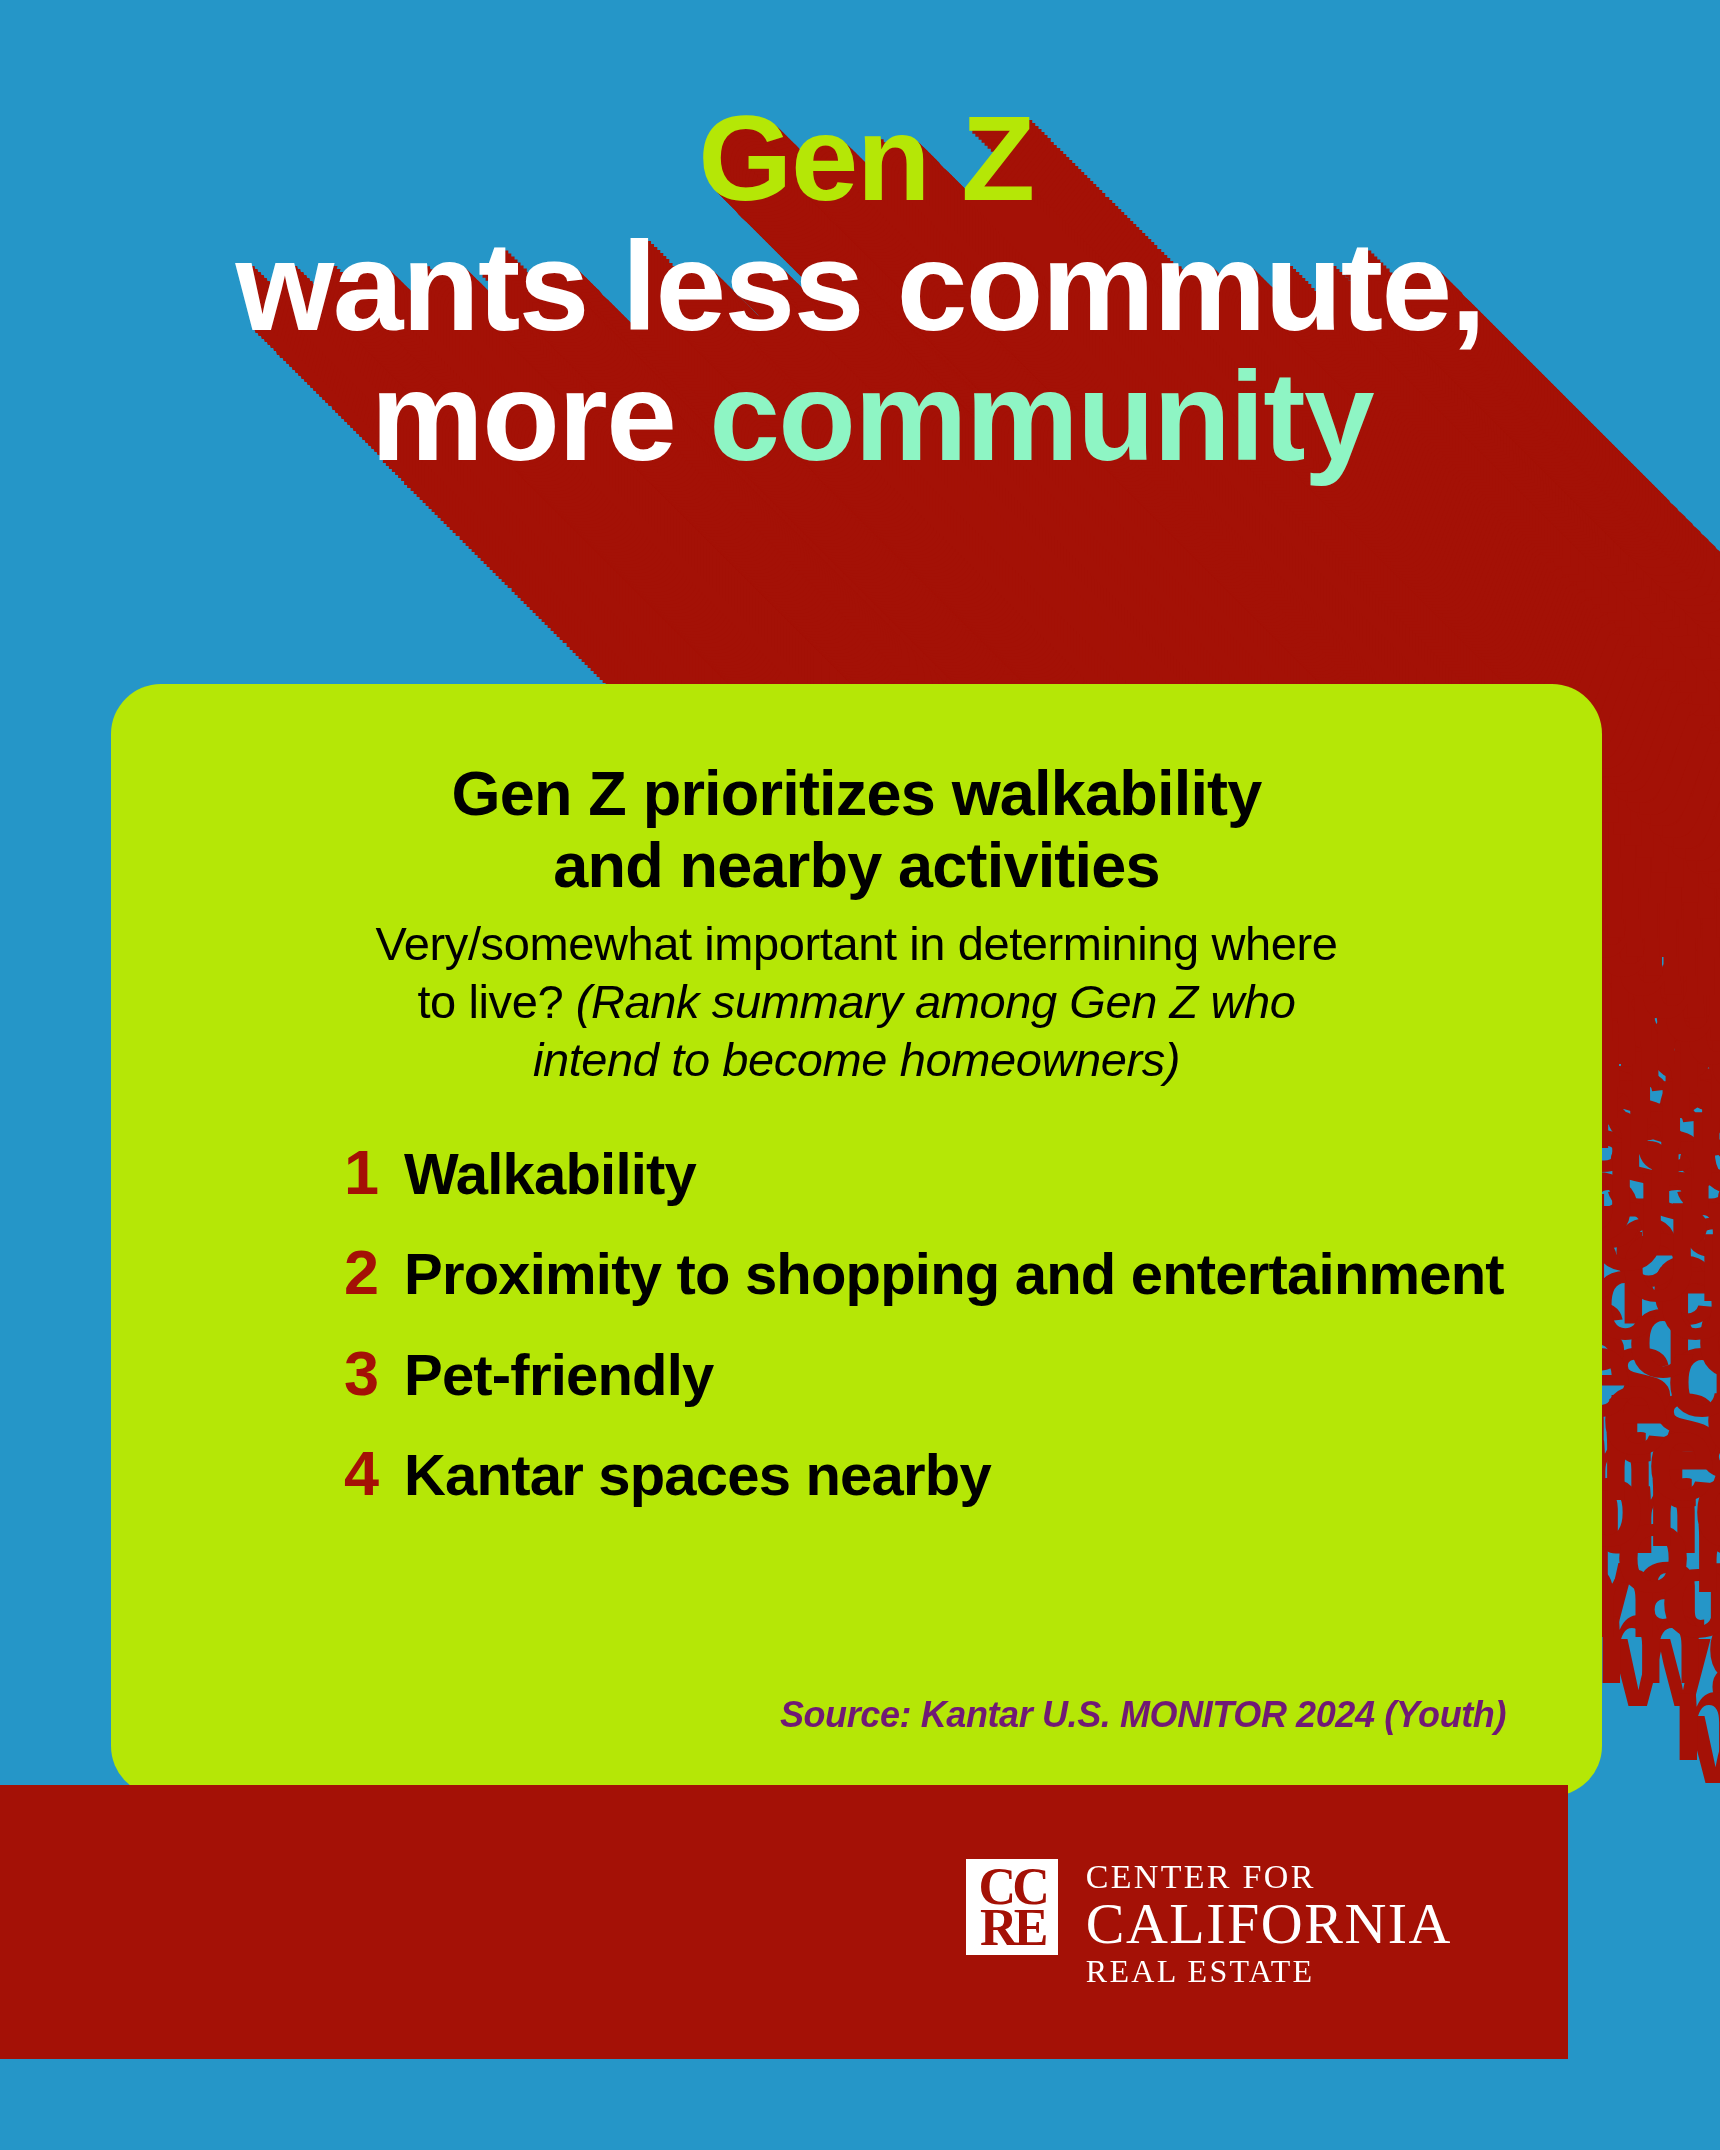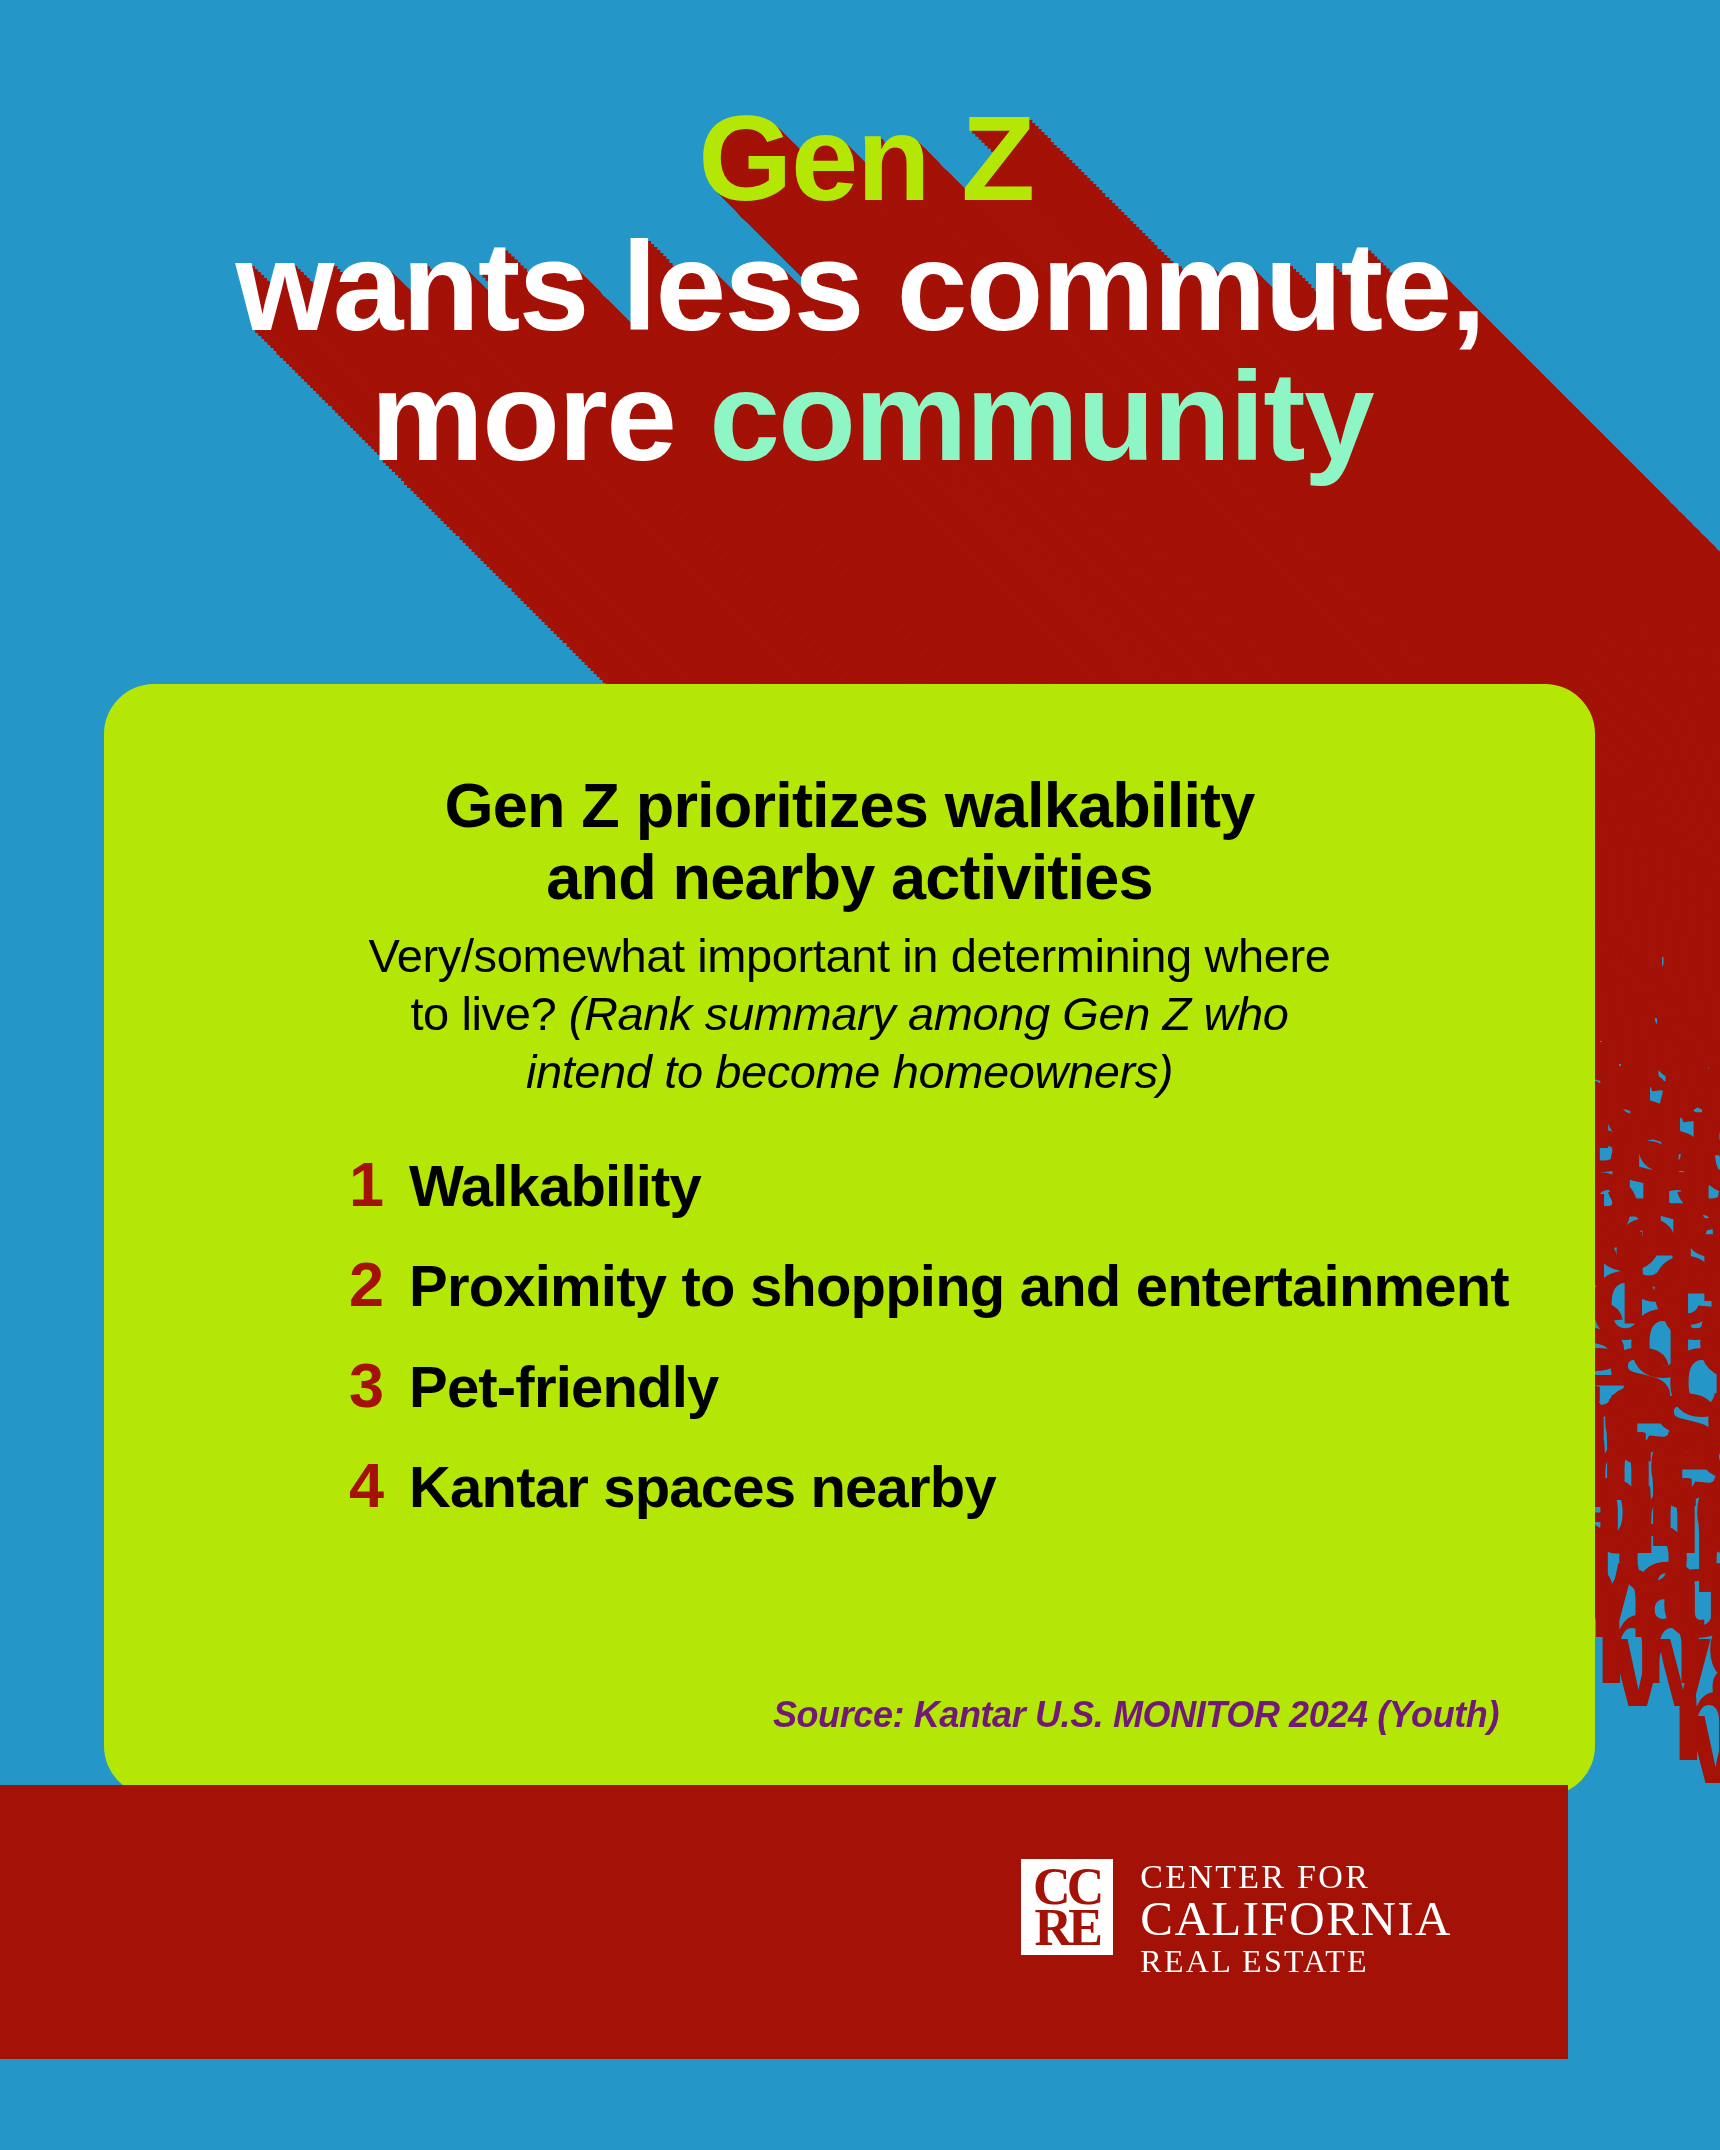--- a/index.html
+++ b/index.html
@@ -102,28 +102,28 @@
       1682px 1682px 0 #a41106;
   }
 
   .t-lime  { color: #b5e706; }
   .t-white { color: #ffffff; }
   .t-mint  { color: #8ef5c4; }
 
   
   .card {
     position: absolute;
-    left: 104px;
+    left: 111px;
     top: 684px;
     width: 1491px;
     height: 1112px;
     background: #b5e706;
     border-radius: 50px;
     box-sizing: border-box;
-    padding: 16px;
+    padding: 4px;
   }
 
   .card-heading {
     margin: 0;
     padding: 70px 115px 0 115px;
     text-align: center;
     color: #000000;
     font-size: 63px;
     font-weight: bold;
     line-height: 1.14;
@@ -232,21 +232,21 @@
     text-align: left;
   }
   .lw1 {
     display: block;
     font-size: 34px;
     letter-spacing: 2.3px;
     line-height: 1.04;
   }
   .lw2 {
     display: block;
-    font-size: 49px;
+    font-size: 58px;
     letter-spacing: 1.5px;
     line-height: 1.02;
   }
   .lw3 {
     display: block;
     font-size: 32px;
     letter-spacing: 2.3px;
     line-height: 1.1;
   }
 </style>

